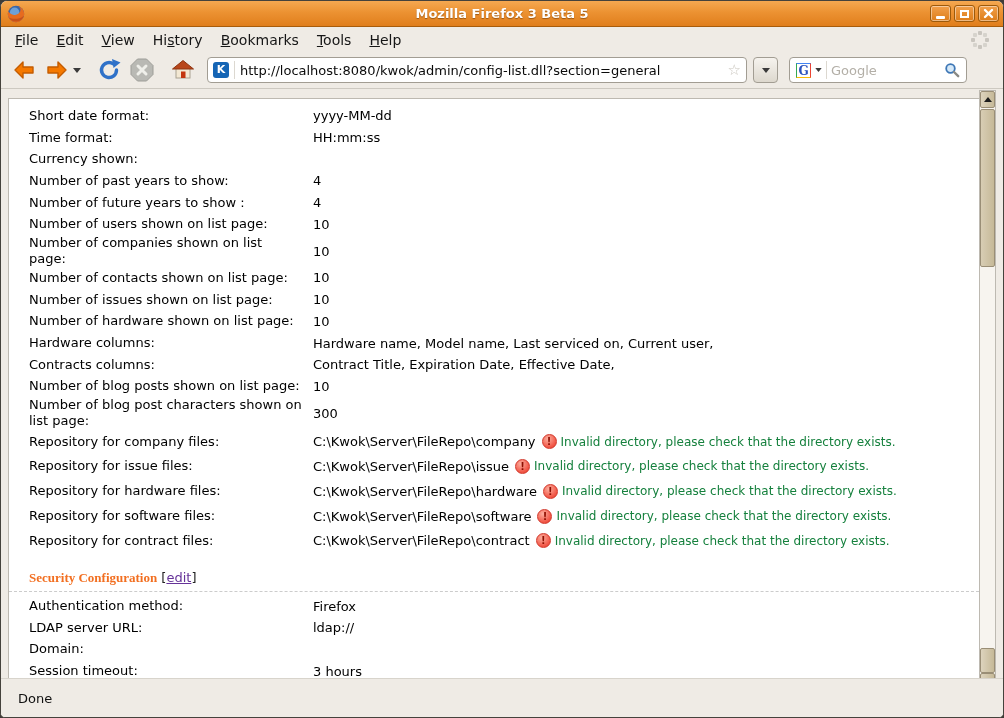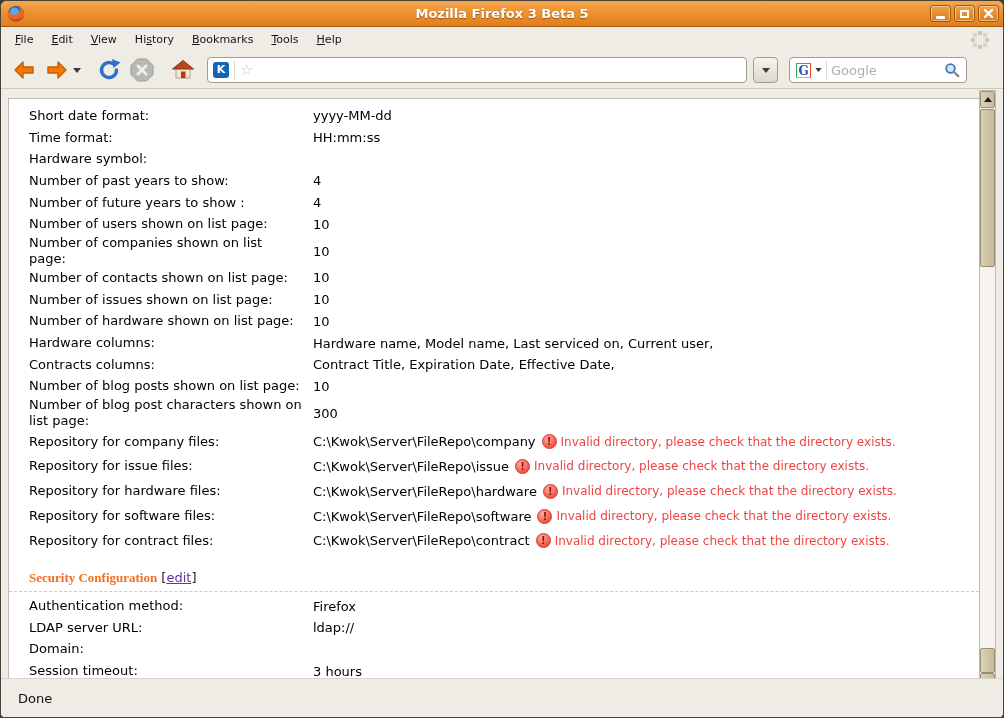--- a/index.html
+++ b/index.html
@@ -30,21 +30,21 @@
     width:21px;height:17px;border-radius:3px;
     background:linear-gradient(180deg,#f2a04b,#dd7d19);
     border:1px solid #9c5a0c;
     box-shadow:inset 0 0 0 1px rgba(255,255,255,.45);
     display:flex;align-items:center;justify-content:center;box-sizing:border-box;
   }
   .glyph-min{width:9px;height:3px;background:#fff;margin-top:8px;border-radius:1px;}
   .glyph-max{width:9px;height:8px;border:2px solid #fff;box-sizing:border-box;}
   
   .menubar{height:25px;display:flex;align-items:center;padding:0 5px;position:relative;}
-  .menu-item{padding:3px 9px;font-size:11px;color:#161616;border-radius:3px;}
+  .menu-item{padding:3px 9px;font-size:14px;color:#161616;border-radius:3px;}
   .menu-item .accel{text-decoration:underline;}
   .throbber{margin-left:auto;margin-right:8px;width:20px;height:20px;position:relative;}
   .throbber::before{
     content:"";position:absolute;left:8px;top:8px;width:4px;height:4px;border-radius:1px;
     background:transparent;
     box-shadow:7px 0 0 #c9c5be,-7px 0 0 #c9c5be,0 7px 0 #c9c5be,0 -7px 0 #c9c5be,
                5px 5px 0 #d6d3cc,-5px 5px 0 #d6d3cc,5px -5px 0 #d6d3cc,-5px -5px 0 #d6d3cc;
   }
   
   .navbar{
@@ -96,21 +96,21 @@
   .cfg-row.repo{min-height:24.8px;}
   .cfg-label{width:284px;padding-right:10px;box-sizing:border-box;flex:none;line-height:16px;}
   .cfg-value{flex:1;display:flex;align-items:center;flex-wrap:nowrap;white-space:nowrap;}
   .err-icon{
     display:inline-block;width:13px;height:13px;border-radius:50%;flex:none;
     background:radial-gradient(circle at 38% 30%,#fcaf9f,#f25a4a 65%,#e03a28);
     border:1px solid #d2372a;margin:0 4px 0 6px;box-sizing:content-box;
     color:#8e0e00;font-weight:bold;font-size:10px;text-align:center;line-height:13px;
   }
   .err-icon::before{content:"!";}
-  .err-text{color:#ef4444;font-size:12px;}
+  .err-text{color:#15803d;font-size:12px;}
   .sec-header{
     margin-top:17px;padding:0 0 5px 20px;border-bottom:1px dashed #ccc;
     font-size:13px;
   }
   .sec-title{color:#f26f21;font-weight:bold;font-family:Liberation Serif, serif;}
   .sec-bracket{color:#222;}
   .edit-link{color:#663399;text-decoration:underline;}
   .sec-rows{padding-top:3px;}
   .footerbar{position:absolute;left:0;right:0;bottom:0;height:8px;background:#1167d2;}
   
@@ -206,20 +206,21 @@
     <div class="nav-btn" style="margin-left:8px;">
       <svg width="24" height="24" viewBox="0 0 24 24">
         <rect x="5" y="10" width="14" height="10" fill="#f3e8d3" stroke="#aaa292"></rect>
         <polygon points="12,2.5 22.5,11 1.5,11" fill="#b8461b" stroke="#8e3410" stroke-width="1"></polygon>
         <rect x="10" y="13.5" width="4.5" height="6.5" fill="#c3350f"></rect>
       </svg>
     </div>
     <div class="urlbar">
       <div class="favicon">K</div>
       <div class="vsep"></div>
+      <input class="url-input" type="text" readonly="" value="http://localhost:8080/kwok/admin/config-list.dll?section=general" style="">
       <div class="star">☆</div>
     </div>
     <div class="drop-btn">
       <svg width="8" height="5" viewBox="0 0 8 5">
         <polygon points="0,0 8,0 4,5" fill="#3a3a3a"></polygon>
       </svg>
     </div>
     <div class="searchbox">
       <div class="glogo">G</div>
       <svg width="7" height="4" viewBox="0 0 8 5">
@@ -239,21 +240,21 @@
       <div id="general-rows">
           <div class="cfg-row">
             <div class="cfg-label">Short date format:</div>
             <div class="cfg-value">yyyy-MM-dd</div>
           </div>
           <div class="cfg-row">
             <div class="cfg-label">Time format:</div>
             <div class="cfg-value">HH:mm:ss</div>
           </div>
           <div class="cfg-row">
-            <div class="cfg-label">Hardware symbol:</div>
+            <div class="cfg-label">Currency shown:</div>
             <div class="cfg-value"></div>
           </div>
           <div class="cfg-row">
             <div class="cfg-label">Number of past years to show:</div>
             <div class="cfg-value">4</div>
           </div>
           <div class="cfg-row">
             <div class="cfg-label">Number of future years to show :</div>
             <div class="cfg-value">4</div>
           </div>

